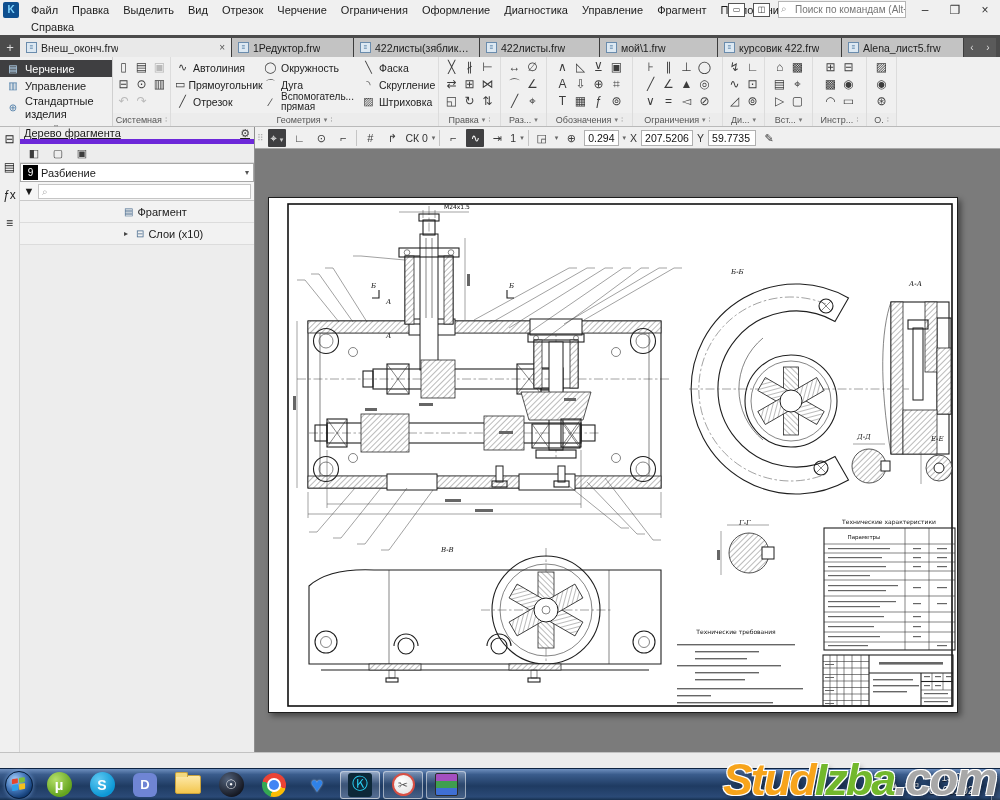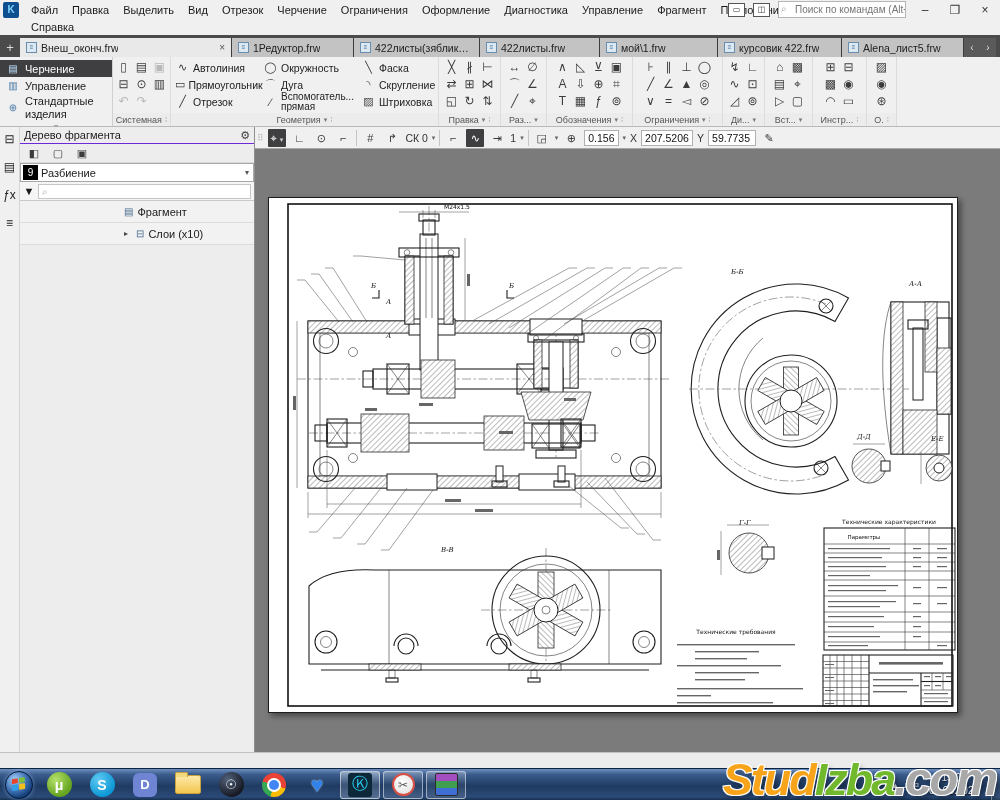--- a/index.html
+++ b/index.html
@@ -73,21 +73,21 @@
   .psep { width:1px; height:16px; background:#c5c5c5; }
   .pfield { height:16px; background:#fff; border:1px solid #b0b0b0; font-size:10.5px; padding:0 3px;
     line-height:14px; color:#111; }
   .plab { font-size:10.5px; color:#333; }
 
   
   #dock { position:absolute; left:0; top:127px; width:20px; height:625px; background:#f0f0f0;
     border-right:1px solid #d5d5d5; display:flex; flex-direction:column; align-items:center; padding-top:4px; gap:10px; }
   #dock .ric { width:18px; height:18px; font-size:12px; color:#222; font-style:normal; }
   #treepanel { position:absolute; left:20px; top:127px; width:235px; height:625px; background:#ededed; border-right:1px solid #8f8f8f; }
-  #treehead { height:17px; display:flex; align-items:center; padding:0 4px; border-bottom:1px solid #6d28d9; font-size:11px; }
+  #treehead { height:17px; display:flex; align-items:center; padding:0 4px; border-bottom:5px solid #6d28d9; font-size:11px;text-decoration:underline; }
   #treehead .t { flex:1; }
   #treehead .gear { color:#444; font-size:11px; }
   #treetools { height:19px; display:flex; align-items:center; gap:8px; padding-left:6px; border-bottom:1px solid #d9d9d9; }
   #treetools .ric { width:16px; height:16px; line-height:16px; font-size:11px; }
   #treemode { height:19px; display:flex; align-items:center; background:#fff; border:1px solid #a8a8a8; margin:0; }
   #treemode .badge { width:15px; height:15px; background:#000; color:#fff; font-size:10px; text-align:center;
     line-height:15px; margin:0 3px 0 2px; }
   #treemode .dd { margin-left:auto; margin-right:4px; font-size:8px; color:#555; }
   #treefilter { height:19px; display:flex; align-items:center; border-bottom:1px solid #c9c9c9; background:#f5f5f5; }
   #treefilter .funnel { width:18px; text-align:center; color:#1a1a1a; font-size:11px; }
@@ -483,21 +483,21 @@
     <span class="psep"></span>
     <span class="pbtn">⌐</span>
     <span class="pbtn dark">∿</span>
     <span class="pbtn">⇥</span>
     <span class="plab">1</span>
     <span class="pdd">▾</span>
     <span class="psep"></span>
     <span class="pbtn">◲</span>
     <span class="pdd">▾</span>
     <span class="pbtn">⊕</span>
-    <span class="pfield">0.156</span>
+    <span class="pfield">0.294</span>
     <span class="pdd">▾</span>
     <span class="plab">X</span>
     <span class="pfield" style="width:52px">207.5206</span>
     <span class="plab">Y</span>
     <span class="pfield" style="width:48px">59.7735</span>
     <span class="pbtn">✎</span>
   </div>
 
   <div id="dock">
       <span class="ric">⊟</span>

